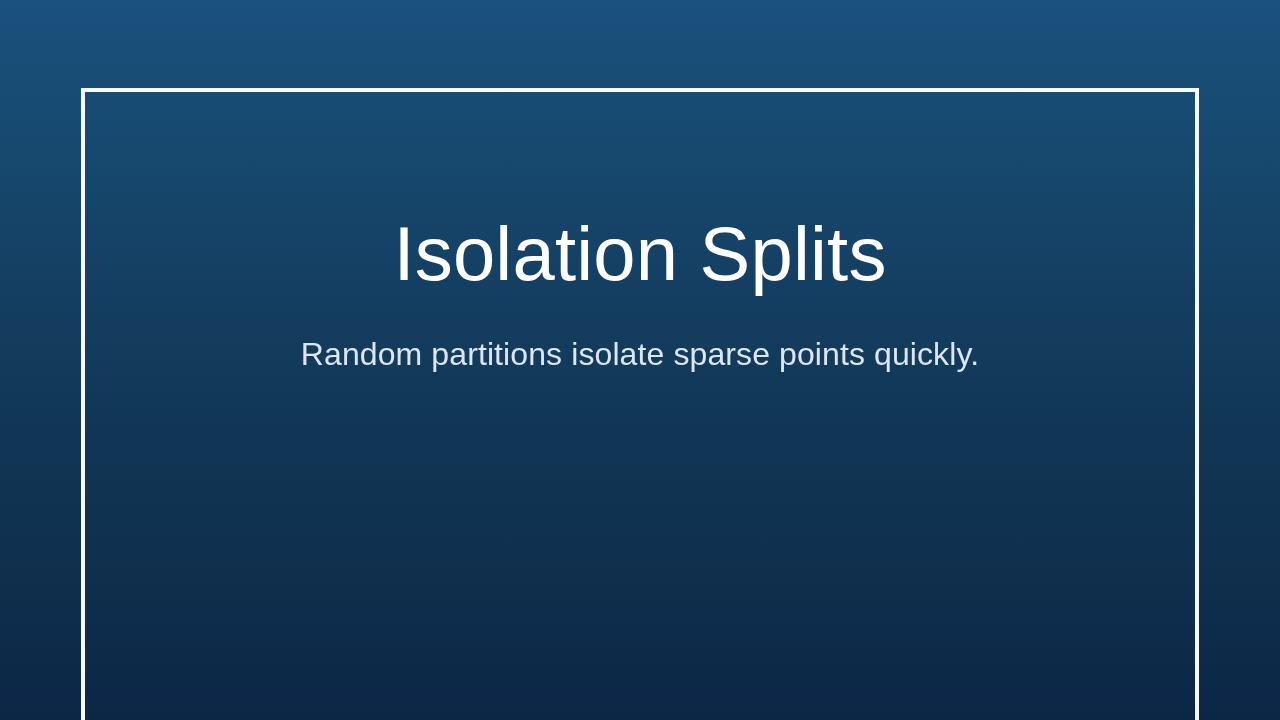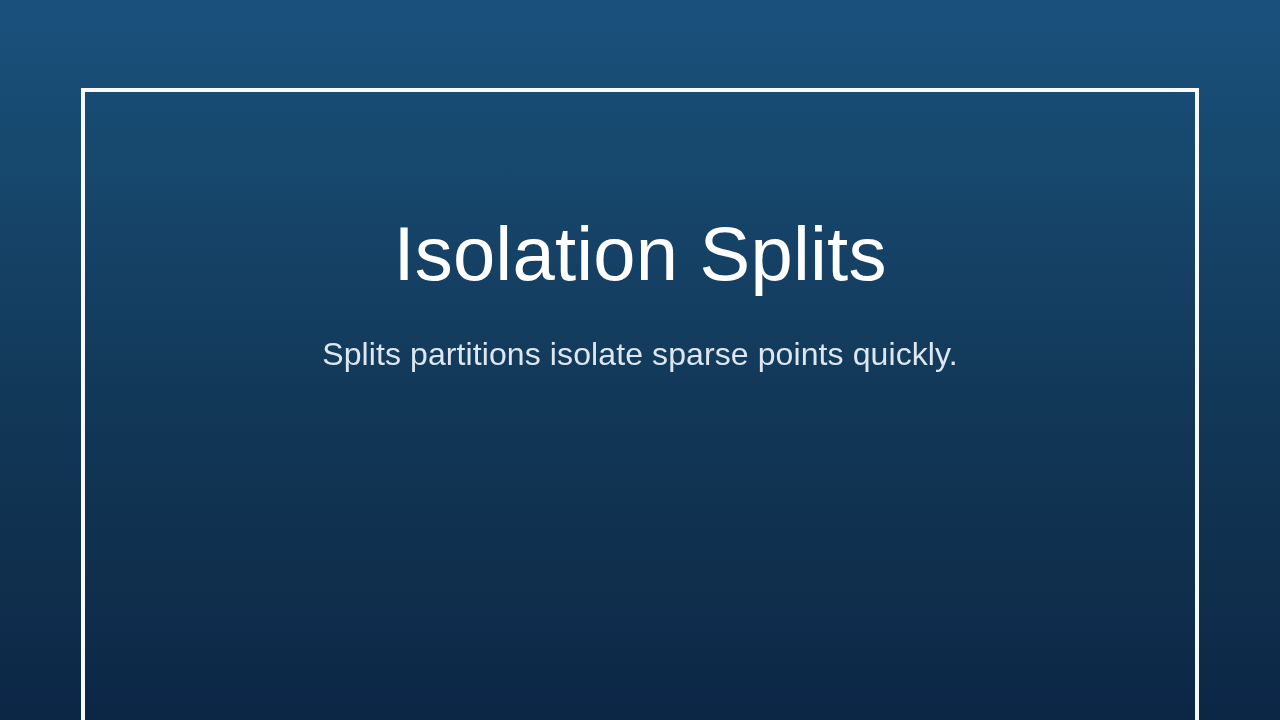--- a/index.html
+++ b/index.html
@@ -63,16 +63,16 @@
     white-space: nowrap;
   }
 </style>
 </head>
 <body>
 
 <div id="slide">
   <div id="frame">
     <div id="text-block">
       <h1 id="slide-title">Isolation Splits</h1>
-      <p id="slide-subtitle">Splits partitions isolate sparse points quickly.</p>
+      <p id="slide-subtitle">Random partitions isolate sparse points quickly.</p>
     </div>
   </div>
 </div>
 
 </body></html>

